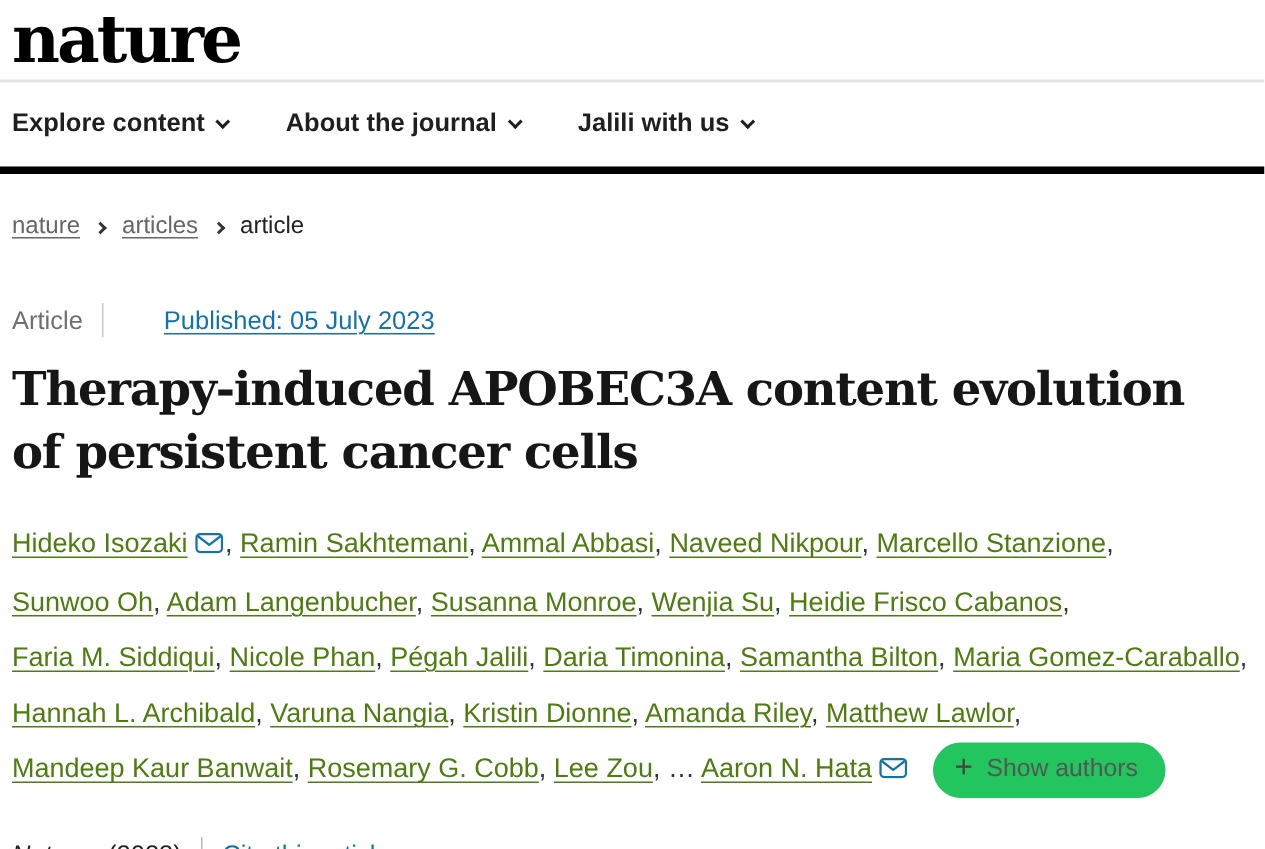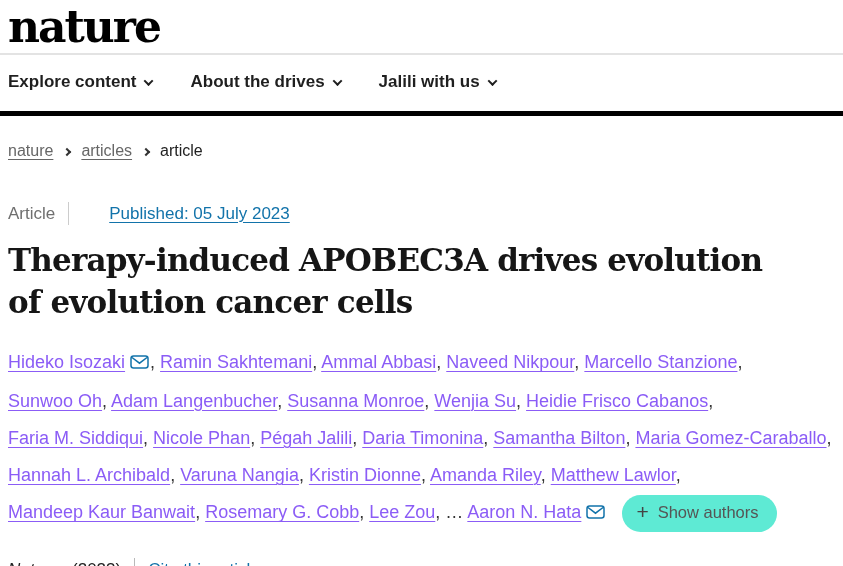--- a/index.html
+++ b/index.html
@@ -106,38 +106,38 @@
   }
 
   .authors {
     margin: 21px 0 0 0;
     max-width: 830px;
     font-size: 18px;
     line-height: 2.07;
     color: #333;
   }
   .author-link {
-    color: #8b5cf6;
+    color: #4d7c0f;
     text-decoration: underline;
     text-underline-offset: 3px;
     text-decoration-thickness: 1px;
     cursor: pointer;
     white-space: nowrap;
   }
   .sep { color: #333; }
   .ellipsis { color: #333; }
   .env { display: inline-block; margin: 0 1px 0 5px; vertical-align: -1px; cursor: pointer; }
 
   .show-authors-btn {
     display: inline-flex;
     align-items: center;
     gap: 9px;
     margin-left: 16px;
     padding: 6px 18px 7px 14px;
-    background: #5eead4;
+    background: #22c55e;
     border: none;
     border-radius: 19px;
     font-family: "Liberation Sans", sans-serif;
     font-size: 16.5px;
     color: #555;
     cursor: pointer;
     vertical-align: middle;
     line-height: 1.3;
   }
   .plus::before { content: "+"; font-size: 21px; font-weight: 400; color: #444; line-height: 1; }
@@ -176,21 +176,21 @@
     <div class="logo-row">
       <a class="logo">nature</a>
     </div>
     <div class="rule-light"></div>
     <nav class="nav-row">
       <a class="nav-item">
         <span>Explore content</span>
         <span class="chev-down"></span>
       </a>
       <a class="nav-item">
-        <span>About the drives</span>
+        <span>About the journal</span>
         <span class="chev-down"></span>
       </a>
       <a class="nav-item">
         <span>Jalili with us</span>
         <span class="chev-down"></span>
       </a>
     </nav>
     <div class="rule-black"></div>
   </header>
 
@@ -203,21 +203,21 @@
       <span class="chev-right"></span>
       <span class="bc-current">article</span>
     </nav>
 
     <div class="article-meta">
       <span class="meta-type">Article</span>
       <span class="meta-divider"></span>
       <a class="published-link">Published: 05 July 2023</a>
     </div>
 
-    <h1 class="article-title">Therapy-induced APOBEC3A drives evolution of evolution cancer cells</h1>
+    <h1 class="article-title">Therapy-induced APOBEC3A content evolution of persistent cancer cells</h1>
 
     <p class="authors">
       <span><a class="author-link">Hideko Isozaki</a><span class="env"><svg width="19" height="14" viewBox="0 0 19 14">
               <rect x="1" y="1" width="17" height="12" rx="2.5" fill="none" stroke="#1273aa" stroke-width="1.5"></rect>
               <path d="M2 2.5 L9.5 8.2 L17 2.5" fill="none" stroke="#1273aa" stroke-width="1.5"></path>
             </svg></span><span class="sep">, </span><a class="author-link">Ramin Sakhtemani</a><span class="sep">, </span><a class="author-link">Ammal Abbasi</a><span class="sep">, </span><a class="author-link">Naveed Nikpour</a><span class="sep">, </span><a class="author-link">Marcello Stanzione</a><span class="sep">, </span><a class="author-link">Sunwoo Oh</a><span class="sep">, </span><a class="author-link">Adam Langenbucher</a><span class="sep">, </span><a class="author-link">Susanna Monroe</a><span class="sep">, </span><a class="author-link">Wenjia Su</a><span class="sep">, </span><a class="author-link">Heidie Frisco Cabanos</a><span class="sep">, </span><a class="author-link">Faria M. Siddiqui</a><span class="sep">, </span><a class="author-link">Nicole Phan</a><span class="sep">, </span><a class="author-link">Pégah Jalili</a><span class="sep">, </span><a class="author-link">Daria Timonina</a><span class="sep">, </span><a class="author-link">Samantha Bilton</a><span class="sep">, </span><a class="author-link">Maria Gomez-Caraballo</a><span class="sep">, </span><a class="author-link">Hannah L. Archibald</a><span class="sep">, </span><a class="author-link">Varuna Nangia</a><span class="sep">, </span><a class="author-link">Kristin Dionne</a><span class="sep">, </span><a class="author-link">Amanda Riley</a><span class="sep">, </span><a class="author-link">Matthew Lawlor</a><span class="sep">, </span><a class="author-link">Mandeep Kaur Banwait</a><span class="sep">, </span><a class="author-link">Rosemary G. Cobb</a><span class="sep">, </span><a class="author-link">Lee Zou</a><span class="sep">, </span><span class="ellipsis">…</span><span class="sep"> </span><a class="author-link">Aaron N. Hata</a><span class="env"><svg width="19" height="14" viewBox="0 0 19 14">
               <rect x="1" y="1" width="17" height="12" rx="2.5" fill="none" stroke="#1273aa" stroke-width="1.5"></rect>
               <path d="M2 2.5 L9.5 8.2 L17 2.5" fill="none" stroke="#1273aa" stroke-width="1.5"></path>
             </svg></span></span><button class="show-authors-btn">
           <span class="plus"></span>

